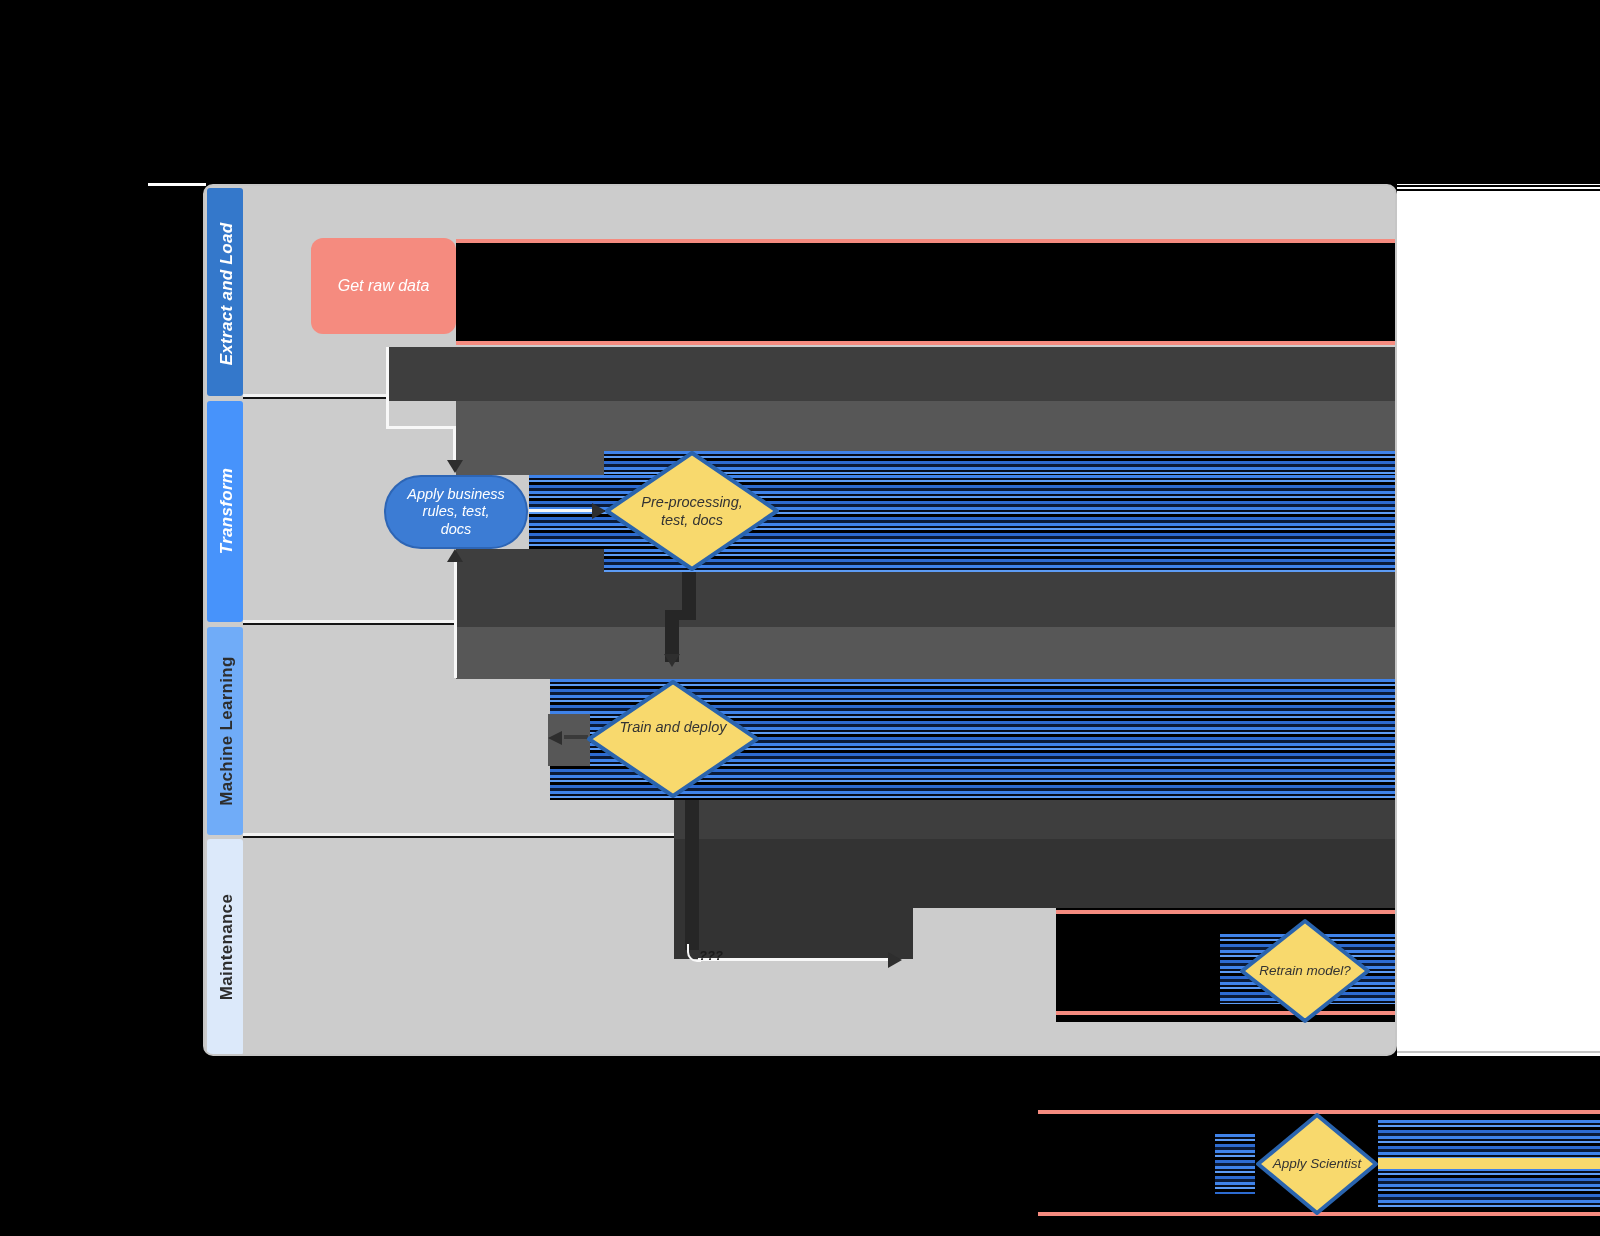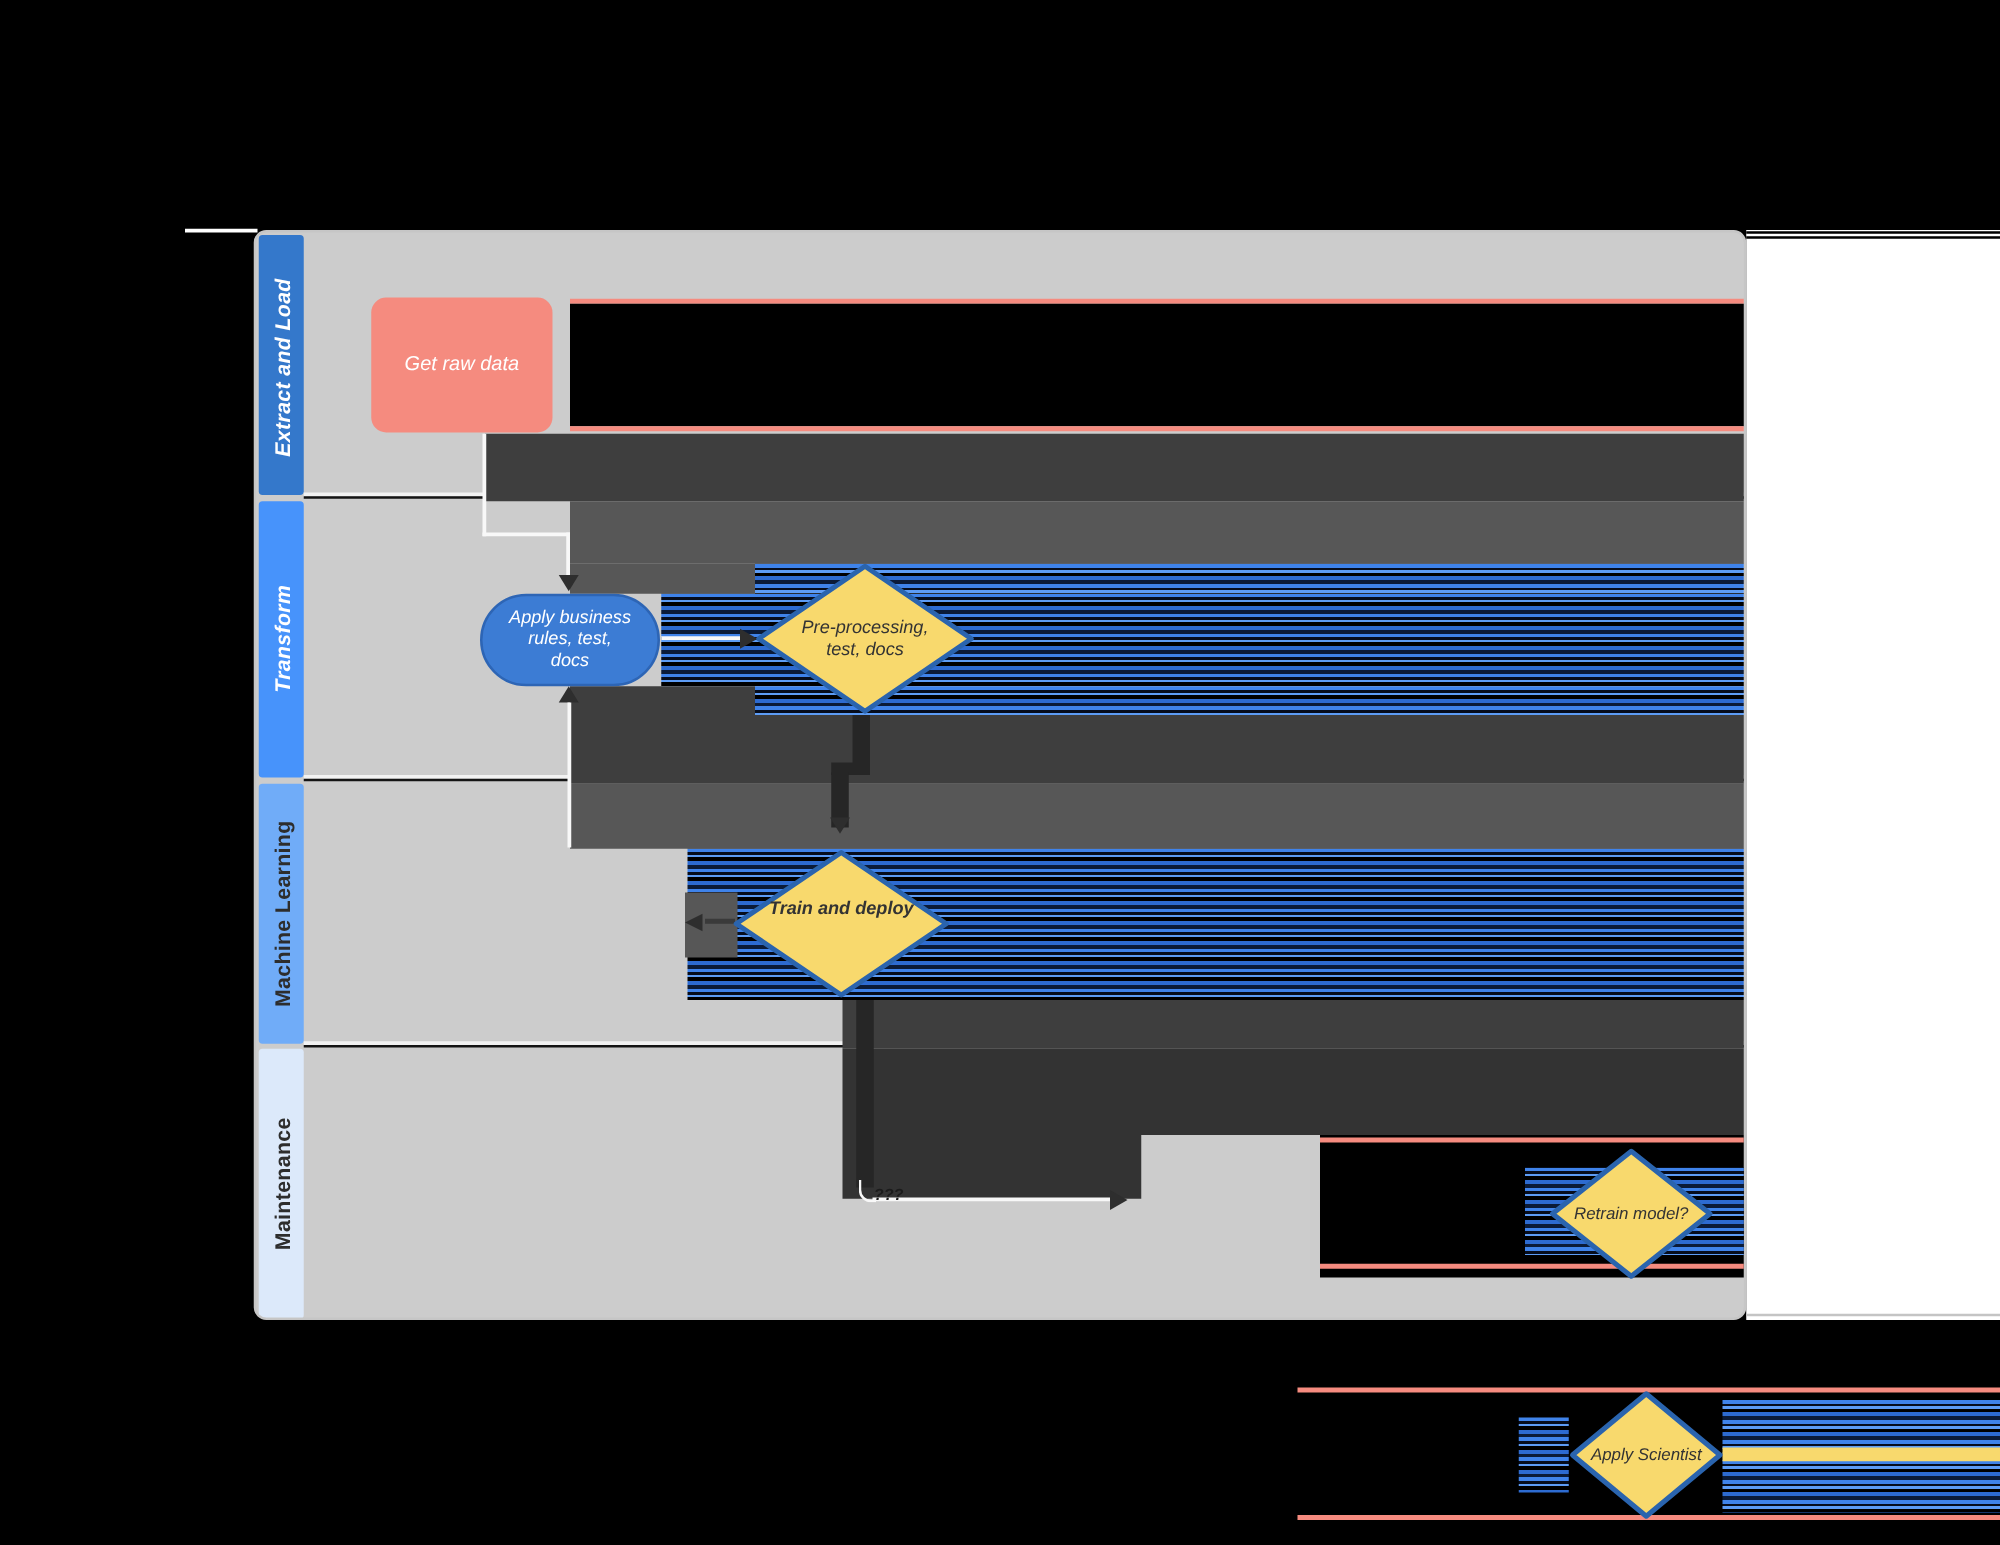--- a/index.html
+++ b/index.html
@@ -133,40 +133,40 @@
     <div class="abs arr down" style="left:459px;top:468px;"></div>
 
     <div class="abs cline-d" style="left:359px;top:549px;width:24px;height:4px;"></div>
     <div class="abs arr left" style="left:343px;top:545px;"></div>
 
     <div class="abs elbow" style="left:482px;top:758px;width:12px;height:16px;"></div>
     <div class="abs cline-w" style="left:493px;top:772px;width:192px;height:3px;"></div>
     <div class="abs arr right" style="left:683px;top:766px;"></div>
     <div class="abs conn-label" style="left:494px;top:762px;">???</div>
 
-    <div class="abs pbox" style="left:92px;top:52px;width:145px;height:108px;">
+    <div class="abs pbox" style="left:106px;top:52px;width:145px;height:96px;">
       <div class="shape-label">Get raw data</div>
     </div>
 
     <div class="abs diamond" style="left:399px;top:264px;width:176px;height:122px;">
       <svg width="176" height="122" viewBox="0 0 176 122">
           <polygon class="dpoly" points="88,3 173,61 88,119 3,61"></polygon>
         </svg>
       <div class="shape-label dlabel">Pre-processing,
 test, docs</div>
     </div>
 
     <div class="abs bellipse" style="left:179px;top:289px;width:144px;height:74px;">
       <div class="shape-label" style="line-height:1.2;">Apply business
 rules, test,
 docs</div>
     </div>
 
 
-    <div class="abs diamond" style="left:381px;top:493px;width:174px;height:96px;font-weight:bold;">
+    <div class="abs diamond" style="left:381px;top:493px;width:174px;height:96px;">
       <svg width="174" height="120" viewBox="0 0 174 120">
           <polygon class="dpoly" points="87,3 171,60 87,117 3,60"></polygon>
         </svg>
       <div class="shape-label dlabel">Train and deploy</div>
     </div>
 
 
 
     <div class="abs diamond" style="left:1034px;top:732px;width:132px;height:106px;">
       <svg width="132" height="106" viewBox="0 0 132 106">

